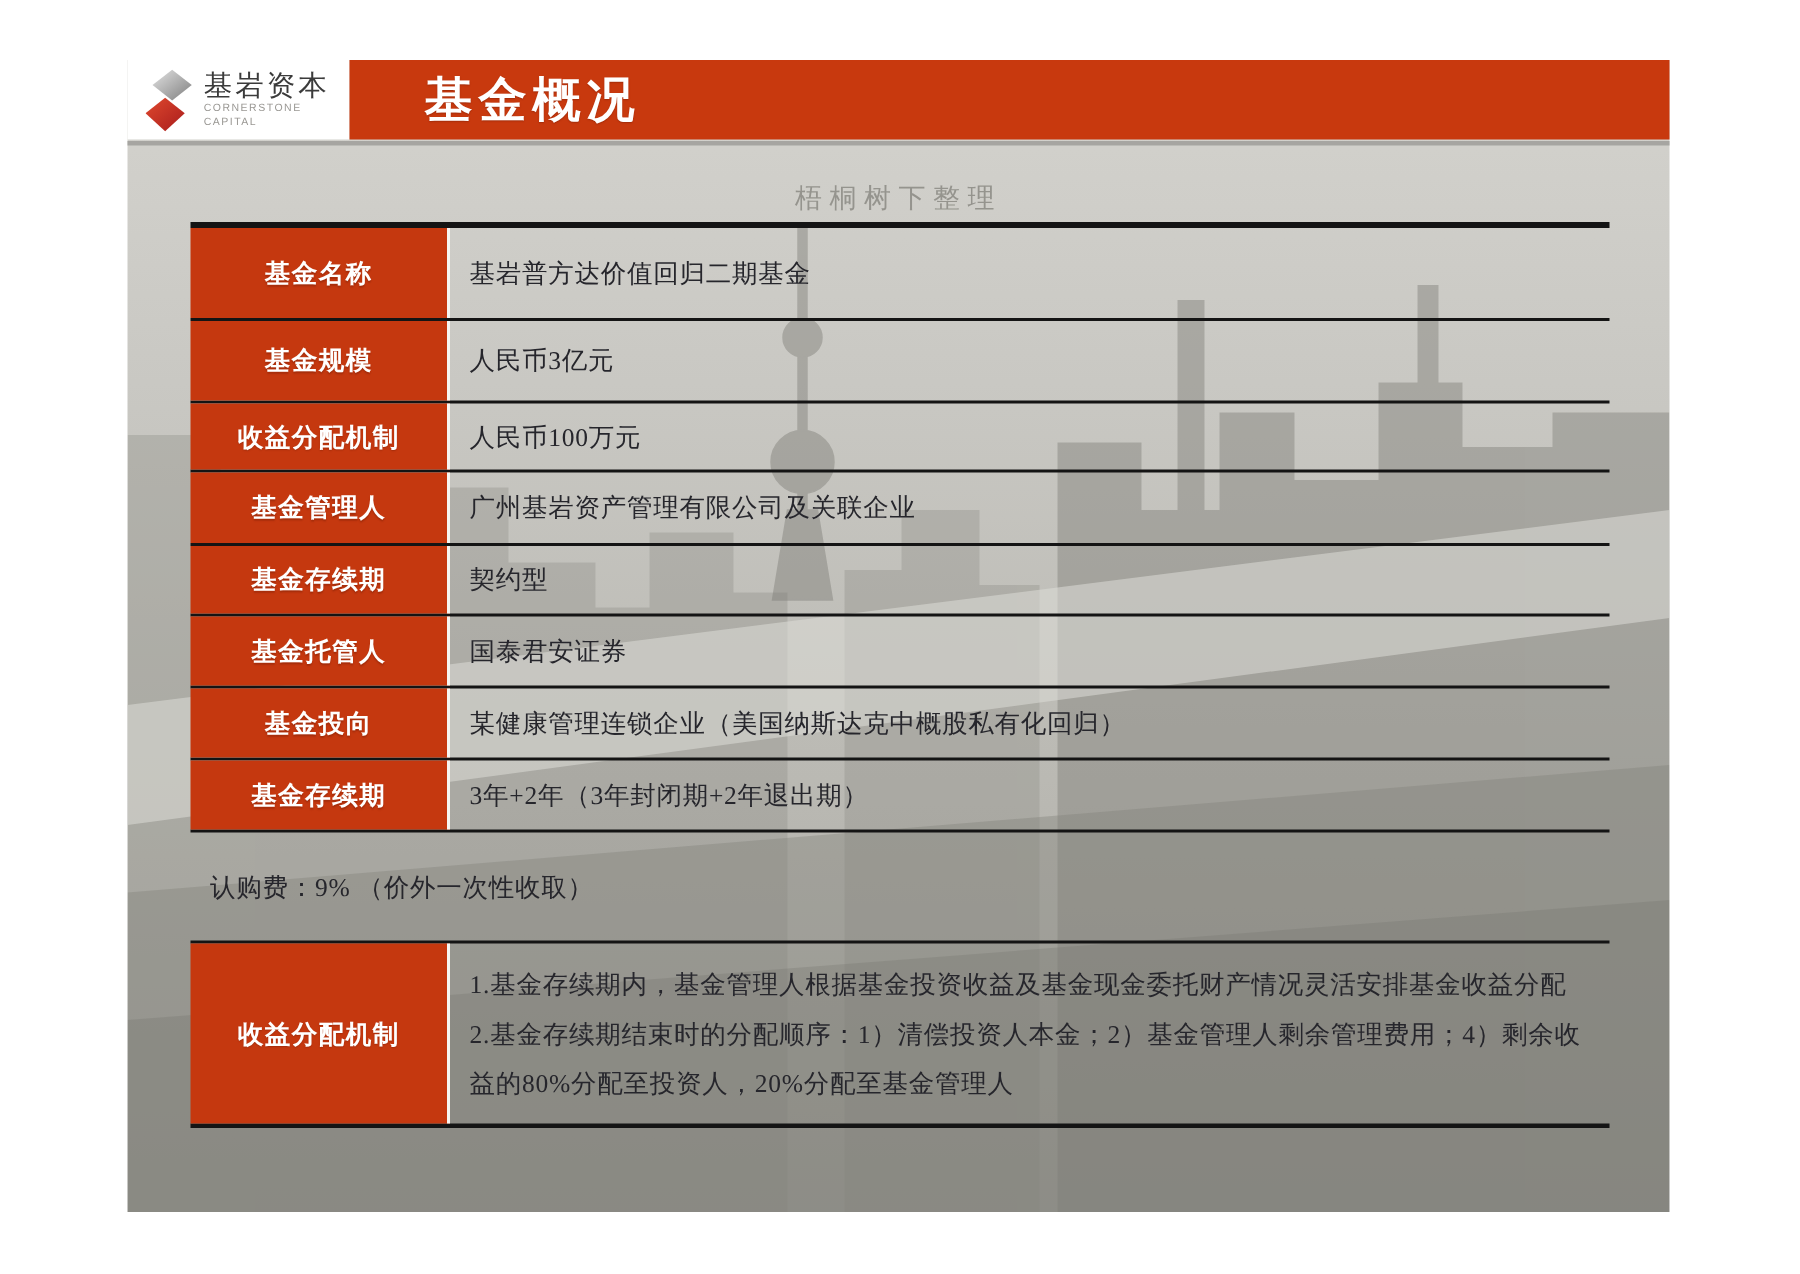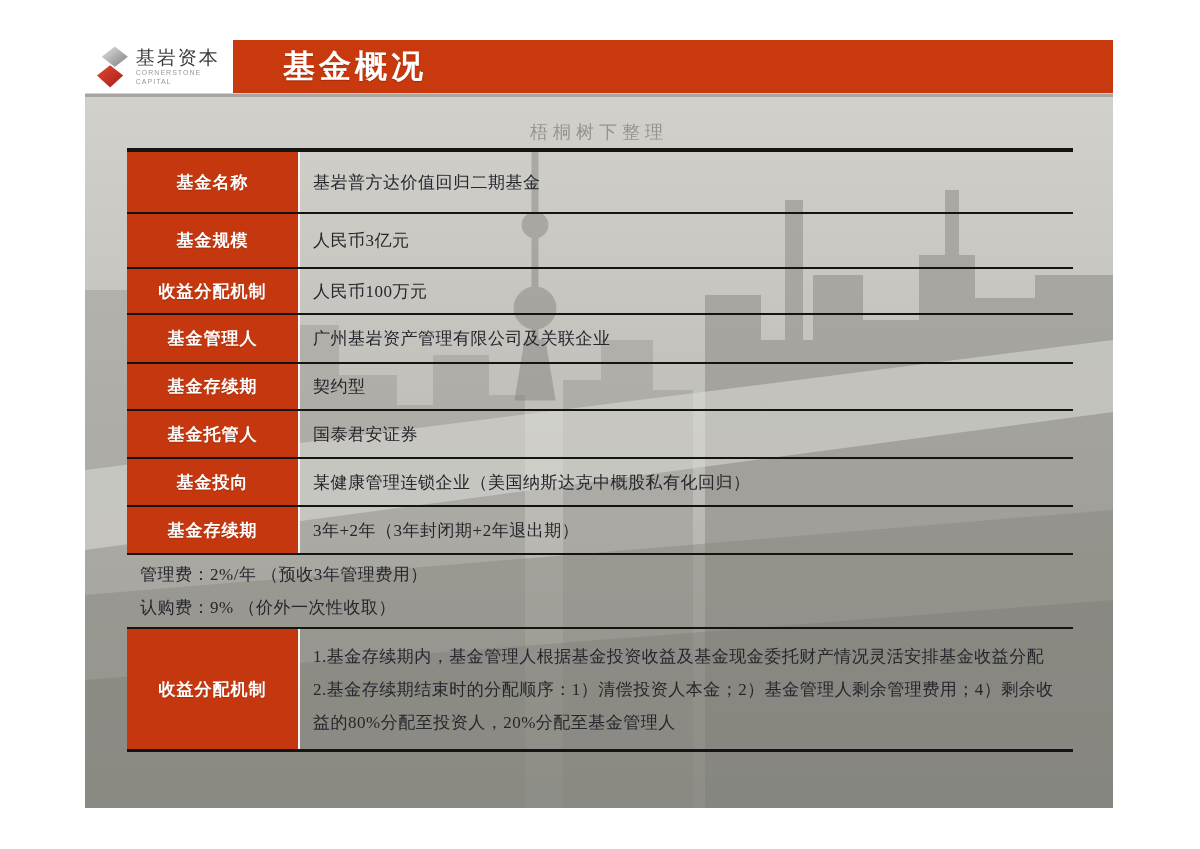--- a/index.html
+++ b/index.html
@@ -201,21 +201,20 @@
 
     <div class="row" style="height:48px">
       <div class="cell-label">基金存续期</div>
       <div class="cell-content">
         <div>3年+2年（3年封闭期+2年退出期）</div>
       </div>
     </div>
 
     <div class="row" style="height:74px">
       <div class="cell-content">
-        <div>管理费：2%/年 （预收3年管理费用）</div>
         <div>认购费：9% （价外一次性收取）</div>
       </div>
     </div>
 
     <div class="row" style="height:120px">
       <div class="cell-label">收益分配机制</div>
       <div class="cell-content">
         <div>1.基金存续期内，基金管理人根据基金投资收益及基金现金委托财产情况灵活安排基金收益分配</div>
         <div>2.基金存续期结束时的分配顺序：1）清偿投资人本金；2）基金管理人剩余管理费用；4）剩余收益的80%分配至投资人，20%分配至基金管理人</div>
       </div>

